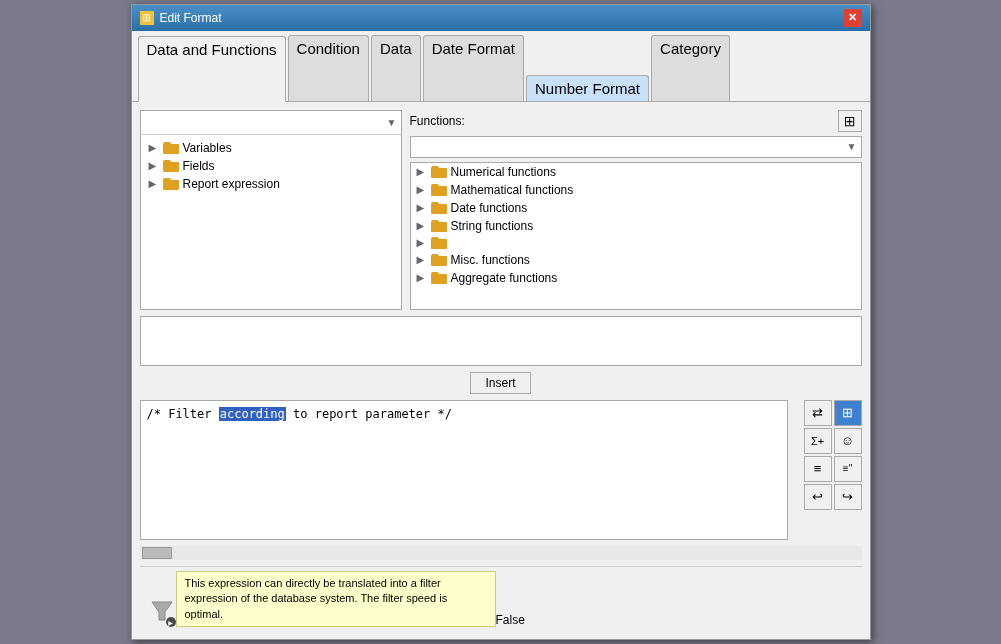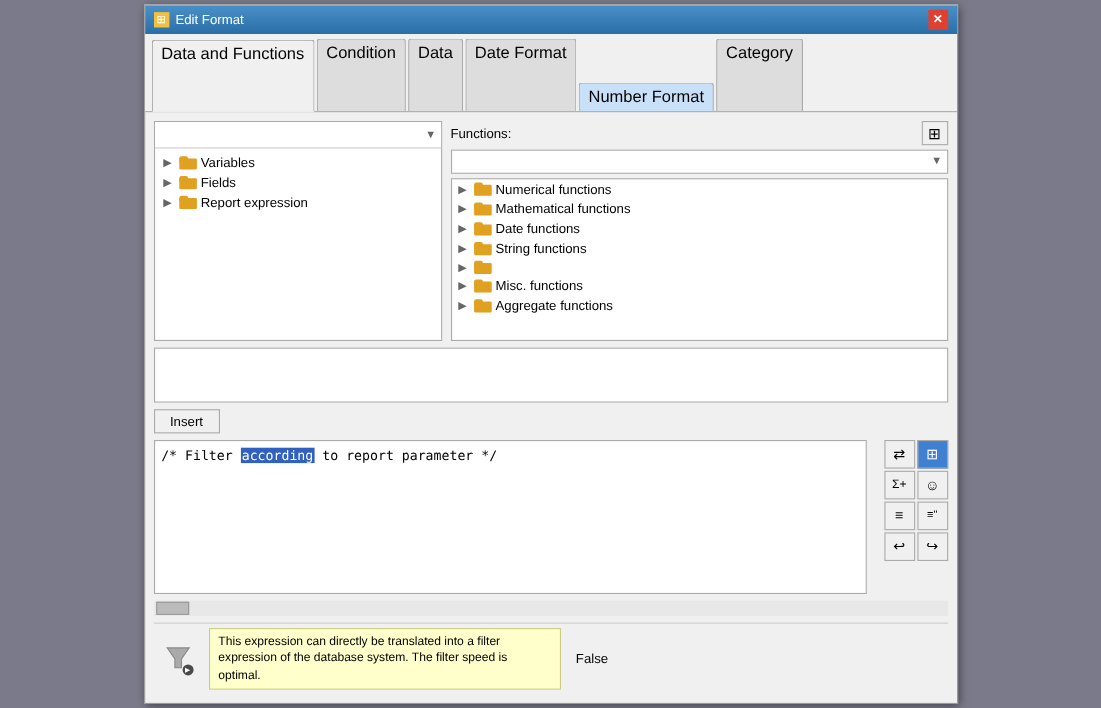--- a/index.html
+++ b/index.html
@@ -217,21 +217,21 @@
     }
     .expression-area {
       border: 1px solid #aaa;
       background: white;
       height: 50px;
       padding: 4px;
       position: relative;
     }
     .insert-btn-row {
       display: flex;
-      justify-content: flex-start;
+      justify-content: center;
       margin-top: 2px;
     }
     .insert-btn {
       padding: 3px 14px;
       border: 1px solid #aaa;
       background: #f0f0f0;
       cursor: pointer;
       font-size: 12px;
     }
     .middle-section {
@@ -295,22 +295,22 @@
     }
     .bottom-status {
       display: flex;
       align-items: center;
       justify-content: space-between;
       padding: 4px 8px;
       border-top: 1px solid #ccc;
     }
     .status-left {
       display: flex;
-      align-items: center;
-      gap: 14px;
+      align-items: flex-end;
+      gap: 0;
     }
     .status-tooltip {
       background: #ffffcc;
       border: 1px solid #cccc80;
       padding: 4px 8px;
       font-size: 11px;
       max-width: 320px;
       line-height: 1.4;
     }
     .false-label {

